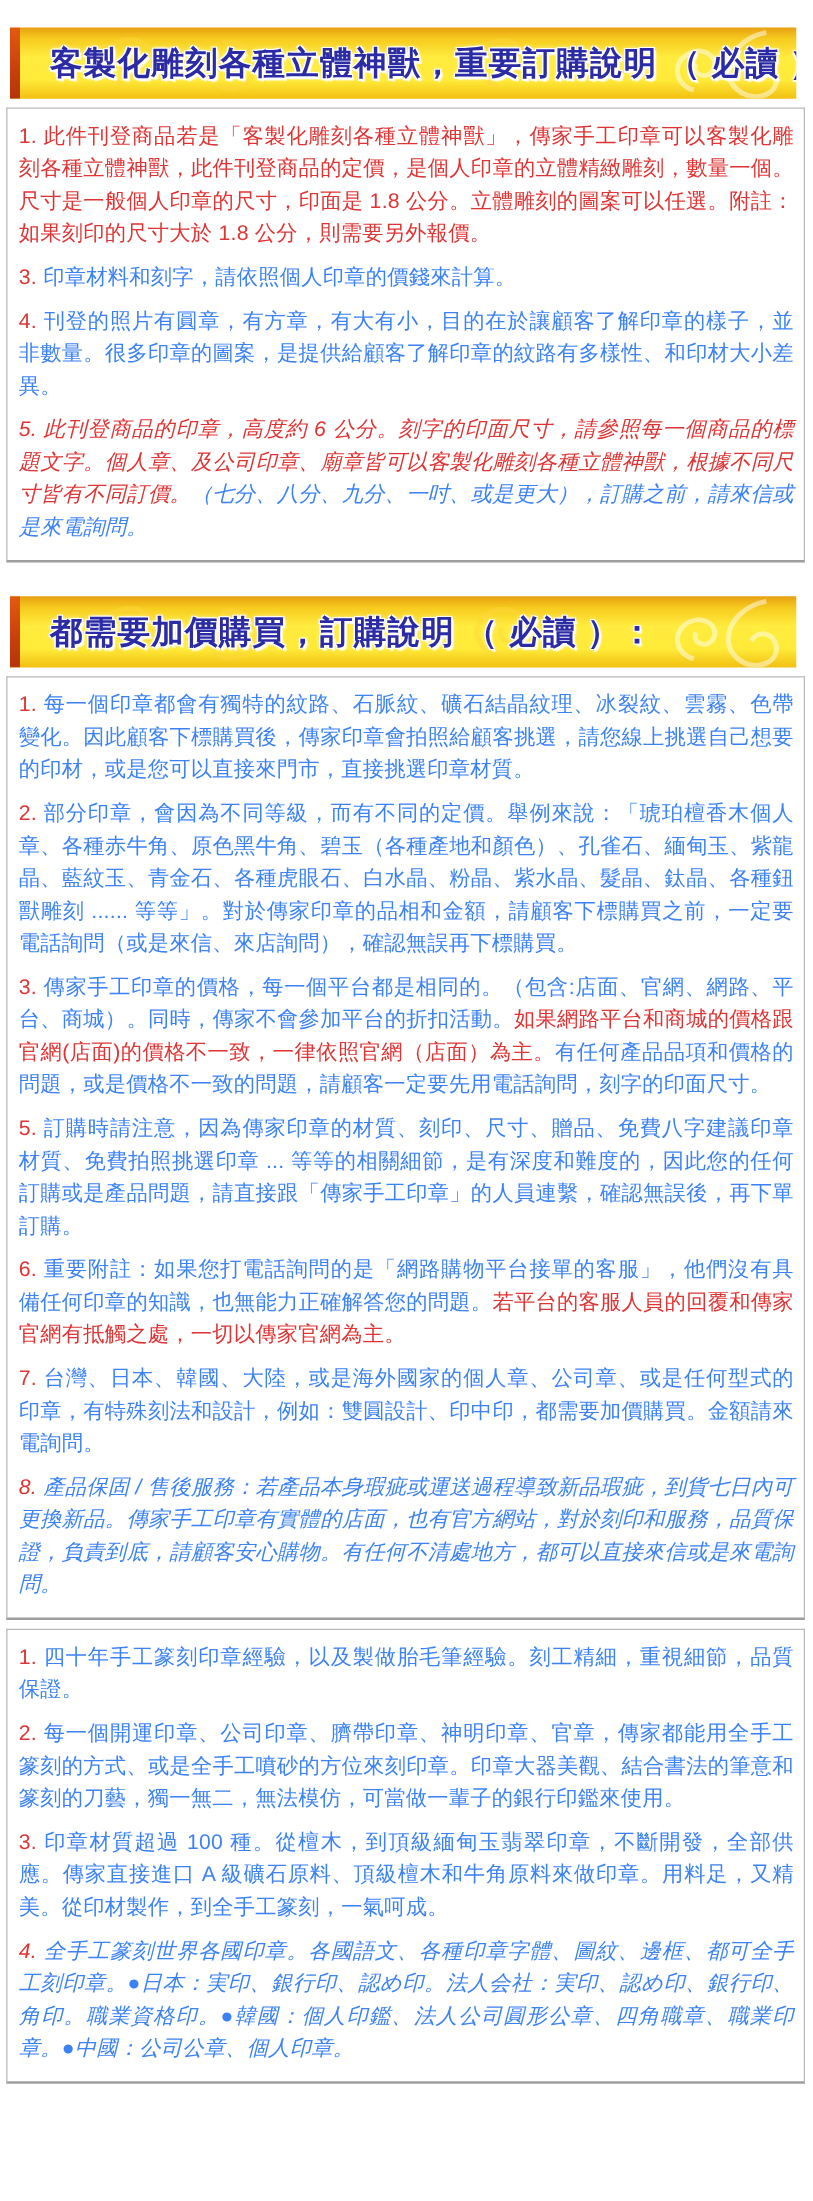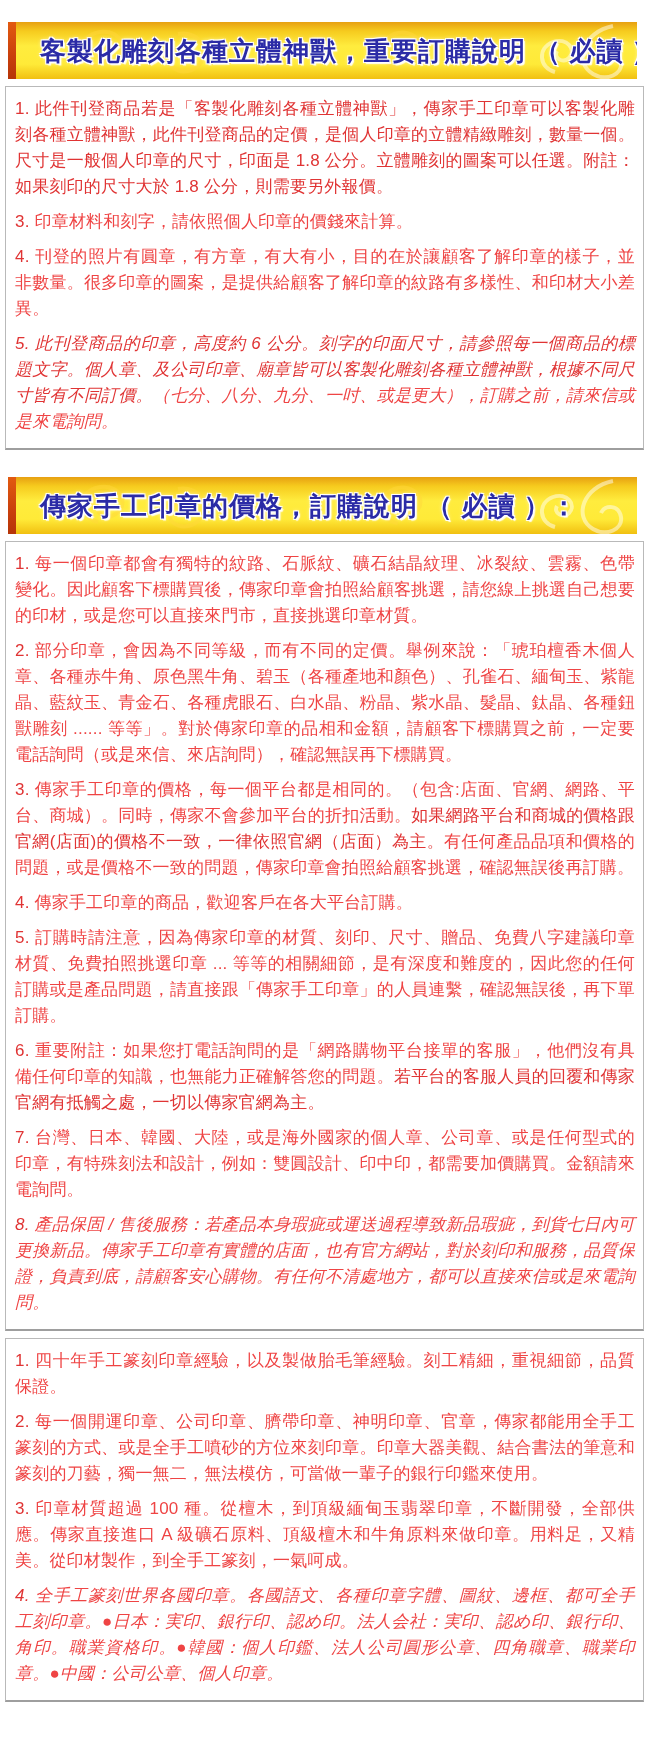--- a/index.html
+++ b/index.html
@@ -47,21 +47,21 @@
   }
   .box p{
     margin:0 0 9px 0;
     font-size:17px;
     line-height:26px;
     text-align:justify;
     letter-spacing:0.2px;
   }
   .box p:last-child{margin-bottom:2px;font-style:italic;}
   .r{color:#e03434;}
-  .b{color:#ef4444;}
+  .b{color:#3b82f6;}
 </style>
 </head>
 <body>
 
 <div class="page">
 
   <div class="band">
     <div class="redbar"></div>
     <svg class="orn left" viewBox="0 0 420 57">
       <g fill="none" stroke="rgba(255,214,60,0.85)" stroke-width="4">
@@ -93,27 +93,26 @@
         <path d="M110,12 C132,8 144,30 130,44 C118,55 98,48 102,34 C105,24 118,24 118,33"></path>
         <path d="M330,46 C312,44 306,20 326,12 C346,5 360,24 348,34 C339,41 328,33 334,25"></path>
       </g>
     </svg>
     <svg class="orn right" viewBox="0 0 110 57">
       <g fill="none" stroke="rgba(255,255,255,0.65)" stroke-width="4">
         <path d="M88,4 C58,10 48,40 68,52 C82,60 98,52 96,40 C94,28 80,27 76,36"></path>
         <path d="M30,50 C14,46 12,26 28,20 C42,15 52,28 44,36 C38,42 28,36 32,29"></path>
       </g>
     </svg>
-    <h2>傳家手工印章的價格，訂購說明 （ 必讀 ）：</h2>
+    <h2>都需要加價購買，訂購說明 （ 必讀 ）：</h2>
   </div>
   <div class="box">
       <p><span class="r">1. </span><span class="b">每一個印章都會有獨特的紋路、石脈紋、礦石結晶紋理、冰裂紋、雲霧、色帶變化。因此顧客下標購買後，傳家印章會拍照給顧客挑選，請您線上挑選自己想要的印材，或是您可以直接來門市，直接挑選印章材質。</span></p>
       <p><span class="r">2. </span><span class="b">部分印章，會因為不同等級，而有不同的定價。舉例來說：「琥珀檀香木個人章、各種赤牛角、原色黑牛角、碧玉（各種產地和顏色）、孔雀石、緬甸玉、紫龍晶、藍紋玉、青金石、各種虎眼石、白水晶、粉晶、紫水晶、髮晶、鈦晶、各種鈕獸雕刻 ...... 等等」。對於傳家印章的品相和金額，請顧客下標購買之前，一定要電話詢問（或是來信、來店詢問），確認無誤再下標購買。</span></p>
-      <p><span class="r">3. </span><span class="b">傳家手工印章的價格，每一個平台都是相同的。（包含:店面、官網、網路、平台、商城）。同時，傳家不會參加平台的折扣活動。</span><span class="r">如果網路平台和商城的價格跟官網(店面)的價格不一致，一律依照官網（店面）為主。</span><span class="b">有任何產品品項和價格的問題，或是價格不一致的問題，傳家印章會拍照給顧客挑選，確認無誤後再訂購。</span></p>
-      <p><span class="r">4. </span><span class="b">傳家手工印章的商品，歡迎客戶在各大平台訂購。</span></p>
+      <p><span class="r">3. </span><span class="b">傳家手工印章的價格，每一個平台都是相同的。（包含:店面、官網、網路、平台、商城）。同時，傳家不會參加平台的折扣活動。</span><span class="r">如果網路平台和商城的價格跟官網(店面)的價格不一致，一律依照官網（店面）為主。</span><span class="b">有任何產品品項和價格的問題，或是價格不一致的問題，請顧客一定要先用電話詢問，刻字的印面尺寸。</span></p>
       <p><span class="r">5. </span><span class="b">訂購時請注意，因為傳家印章的材質、刻印、尺寸、贈品、免費八字建議印章材質、免費拍照挑選印章 ... 等等的相關細節，是有深度和難度的，因此您的任何訂購或是產品問題，請直接跟「傳家手工印章」的人員連繫，確認無誤後，再下單訂購。</span></p>
       <p><span class="r">6. </span><span class="b">重要附註：如果您打電話詢問的是「網路購物平台接單的客服」，他們沒有具備任何印章的知識，也無能力正確解答您的問題。</span><span class="r">若平台的客服人員的回覆和傳家官網有抵觸之處，一切以傳家官網為主。</span></p>
       <p><span class="r">7. </span><span class="b">台灣、日本、韓國、大陸，或是海外國家的個人章、公司章、或是任何型式的印章，有特殊刻法和設計，例如：雙圓設計、印中印，都需要加價購買。金額請來電詢問。</span></p>
       <p><span class="r">8. </span><span class="b">產品保固 / 售後服務：若產品本身瑕疵或運送過程導致新品瑕疵，到貨七日內可更換新品。傳家手工印章有實體的店面，也有官方網站，對於刻印和服務，品質保證，負責到底，請顧客安心購物。有任何不清處地方，都可以直接來信或是來電詢問。</span></p>
     </div>
 
   <div class="box">
       <p><span class="r">1. </span><span class="b">四十年手工篆刻印章經驗，以及製做胎毛筆經驗。刻工精細，重視細節，品質保證。</span></p>
       <p><span class="r">2. </span><span class="b">每一個開運印章、公司印章、臍帶印章、神明印章、官章，傳家都能用全手工篆刻的方式、或是全手工噴砂的方位來刻印章。印章大器美觀、結合書法的筆意和篆刻的刀藝，獨一無二，無法模仿，可當做一輩子的銀行印鑑來使用。</span></p>
       <p><span class="r">3. </span><span class="b">印章材質超過 100 種。從檀木，到頂級緬甸玉翡翠印章，不斷開發，全部供應。傳家直接進口 A 級礦石原料、頂級檀木和牛角原料來做印章。用料足，又精美。從印材製作，到全手工篆刻，一氣呵成。</span></p>

